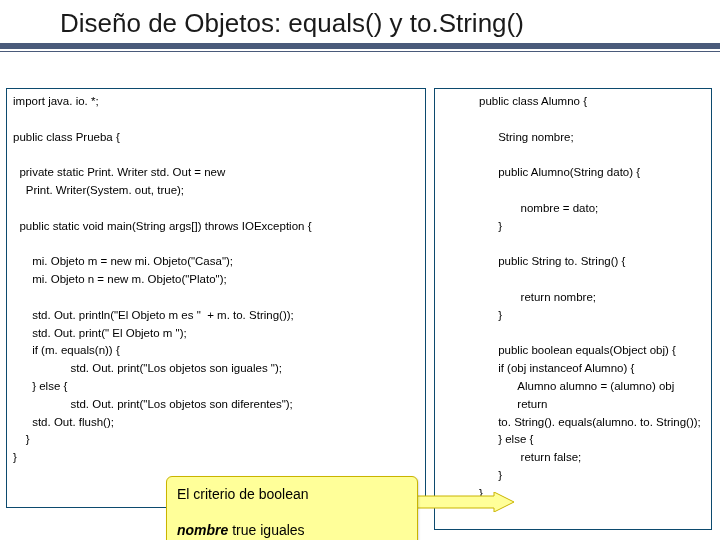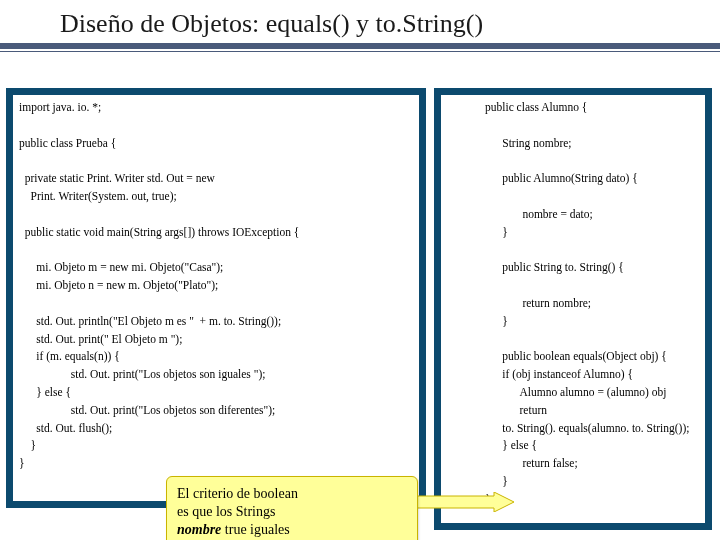--- a/index.html
+++ b/index.html
@@ -10,21 +10,20 @@
     background: #fff;
     font-family: Arial, sans-serif;
     position: relative;
     overflow: hidden;
   }
   .slide {
     width: 720px;
     height: 484px;
     position: relative;
     box-sizing: border-box;
-    font-family: Liberation Serif, serif;
   }
   .title-wrap {
     padding: 8px 30px 0 60px;
   }
   .title {
     font-size: 26px;
     color: #1a1a1a;
     line-height: 1.2;
     font-weight: normal;
     margin: 0 0 4px 0;
@@ -49,21 +48,21 @@
   }
   .content {
     position: absolute;
     top: 88px;
     left: 6px;
     right: 6px;
     bottom: 6px;
   }
   .code-box {
     position: absolute;
-    border: 7px solid #0c4a6e;
+    border: 1px solid #0c4a6e;
     background: #fff;
     font-size: 11.5px;
     line-height: 1.55;
     padding: 4px 6px;
     box-sizing: border-box;
     white-space: pre-wrap;
   }
   .left-box {
     left: 0;
     top: 0;
@@ -164,18 +163,18 @@
              return false;
       }
 }</div>
 
     <svg class="arrow" viewBox="0 0 120 20">
       <polygon points="0,4 100,4 100,0 120,10 100,20 100,16 0,16" fill="#ffff99" stroke="#c9b400" stroke-width="1"></polygon>
     </svg>
 
     <div class="callout">
       <span>El criterio de boolean</span><br>
-      <span>es que los Strings</span><br>
+      <br>
       <em>nombre</em><span> true iguales</span>
     </div>
 
   </div>
 </div>
 
 </body></html>

